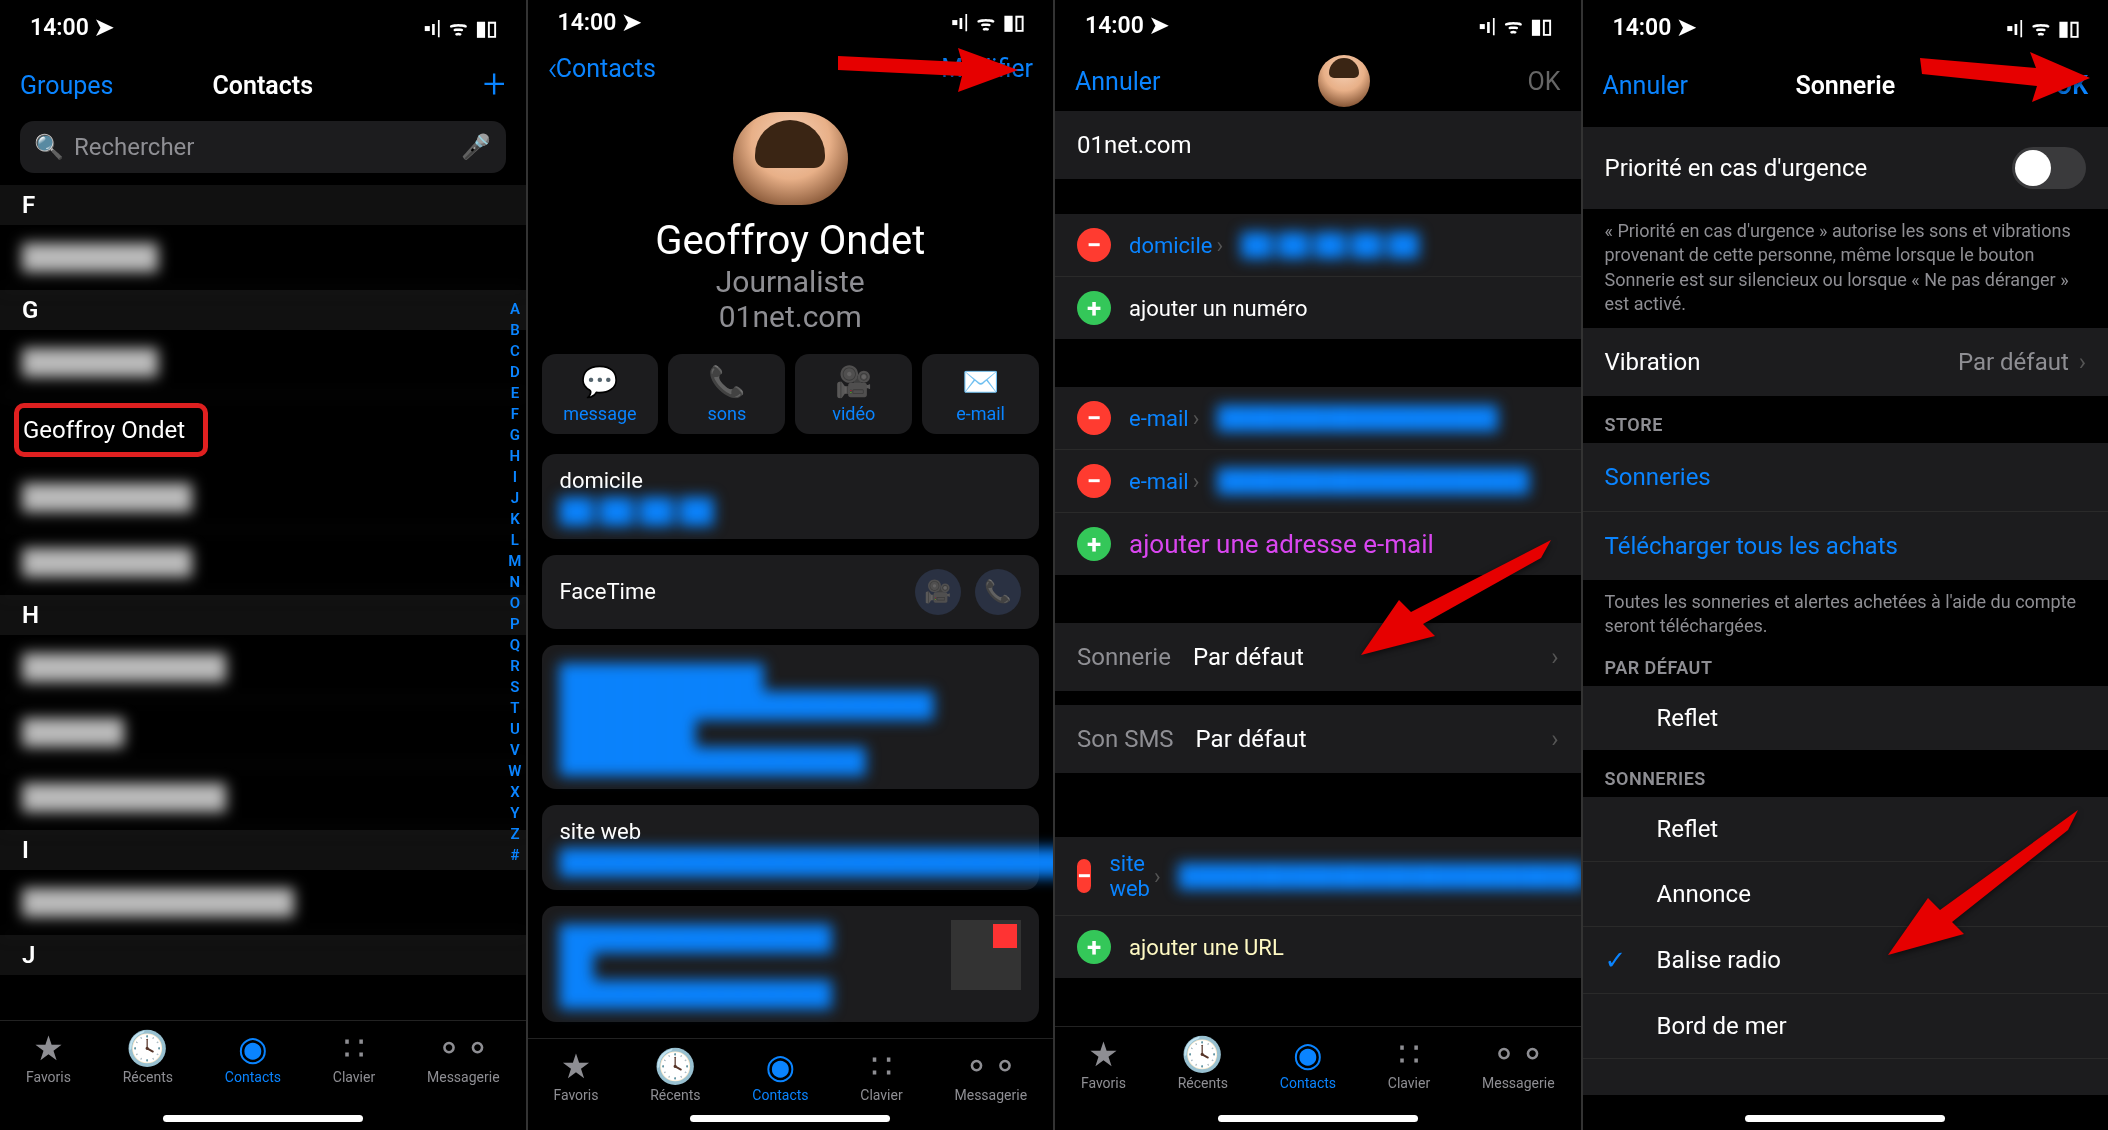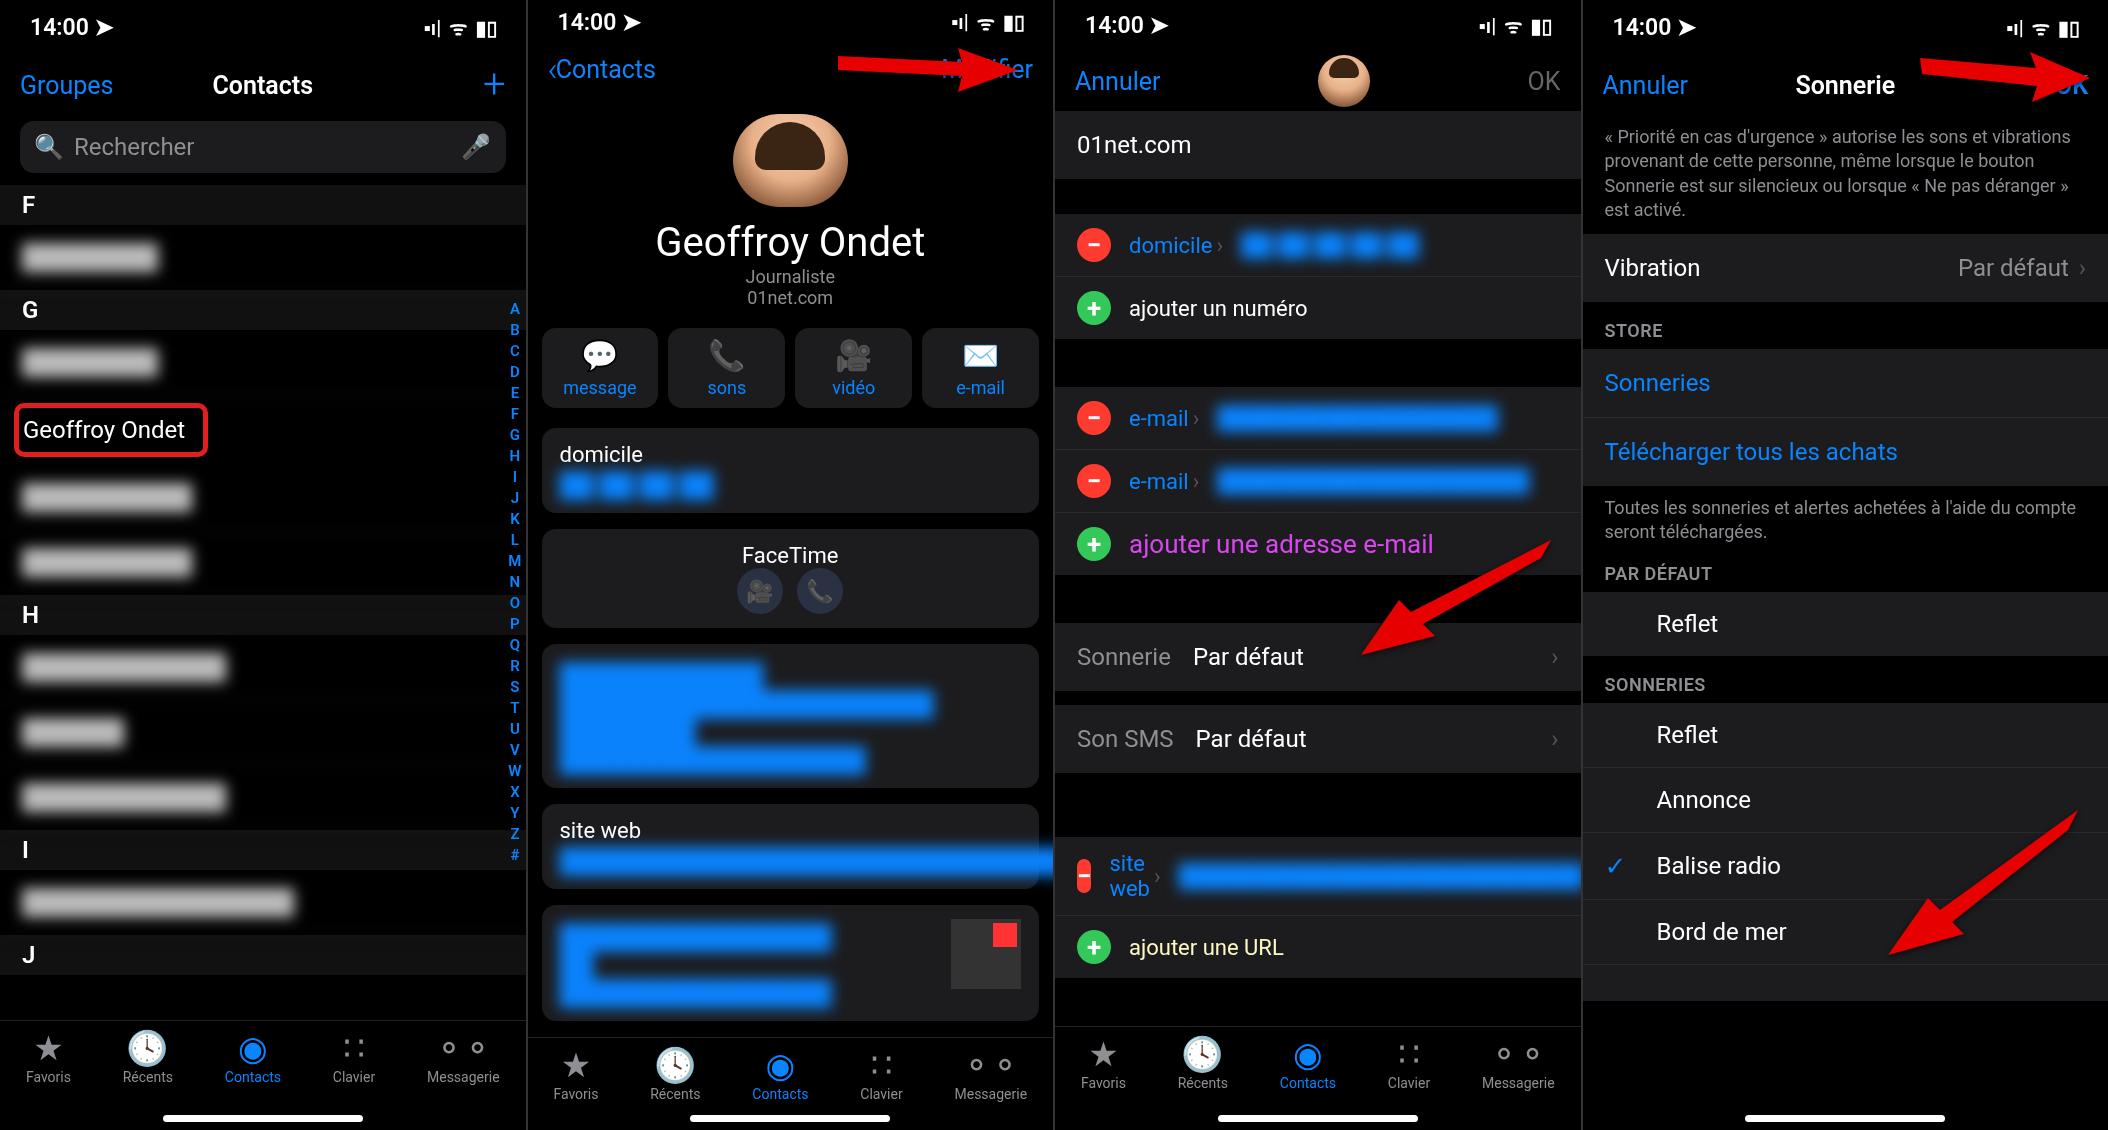--- a/index.html
+++ b/index.html
@@ -117,40 +117,40 @@
     width: 115px; height: 115px; border-radius: 58px;
     background: radial-gradient(circle at 50% 30%, #f5d0b5 0%, #e8b088 45%, #8a5a3a 80%);
     margin: 20px auto 12px;
     position: relative;
   }
   .avatar::after{
     content:""; position:absolute; top:8px; left:22px; width:70px; height:48px;
     background:#3a2514; border-radius: 38px 38px 12px 12px;
   }
   .contact-name { text-align:center; font-size: 40px; font-weight:400;}
-  .contact-sub { text-align:center; color:#8e8e93; font-size: 18px; }
+  .contact-sub { text-align:center; color:#8e8e93; font-size: 30px; }
   .action-row {
     display:flex; gap:10px; padding: 20px 14px;
   }
   .action-btn {
     flex:1; background:#1c1c1e; border-radius:14px; height:80px;
     display:flex; flex-direction:column; align-items:center; justify-content:center;
     color:#0a84ff; gap:4px;
   }
   .action-icon { font-size: 30px; }
   .action-label { font-size: 18px; }
   .card {
     background:#1c1c1e; margin: 0 14px 16px; border-radius:14px;
     padding: 14px 18px;
   }
   .card-label { color:#fff; font-size:22px; }
   .card-value { color:#0a84ff; font-size:24px; margin-top:4px; }
   .card-value.blurred { filter:blur(7px); }
   .facetime-row {
-    display:flex; align-items:center; justify-content:space-between;flex-direction:column;
+    display:flex; align-items:center; justify-content:space-between;
   }
   .ft-icons { display:flex; gap:14px;}
   .circ-btn {
     width:46px; height:46px; border-radius:23px; background:#2a3142;
     display:flex; align-items:center; justify-content:center; color:#0a84ff; font-size:22px;
   }
   
   .edit-header { display:flex; align-items:center; justify-content:space-between; padding: 8px 20px; height:60px;}
   .sm-avatar {
     width:52px; height:52px; border-radius:26px;
@@ -538,20 +538,24 @@
       <span>ᯤ</span>
       <span>▮▯</span>
     </span>
   </div>
   <div class="nav-bar">
     <div class="nav-left">Annuler</div>
     <div class="nav-title">Sonnerie</div>
     <div class="nav-right" style="font-weight:600">OK</div>
   </div>
 
+  <div class="cell nob" style="margin-top:12px">
+    <span>Priorité en cas d'urgence</span>
+    <div class="toggle"></div>
+  </div>
   <div class="footnote">« Priorité en cas d'urgence » autorise les sons et vibrations provenant de cette personne, même lorsque le bouton Sonnerie est sur silencieux ou lorsque « Ne pas déranger » est activé.</div>
 
   <div class="cell nob" style="margin-top:12px">
     <span>Vibration</span>
     <span class="right-val">Par défaut</span>
     <span class="chev" style="margin-left:10px">›</span>
   </div>
 
   <div class="section-title">STORE</div>
   <div class="cell link">Sonneries</div>

